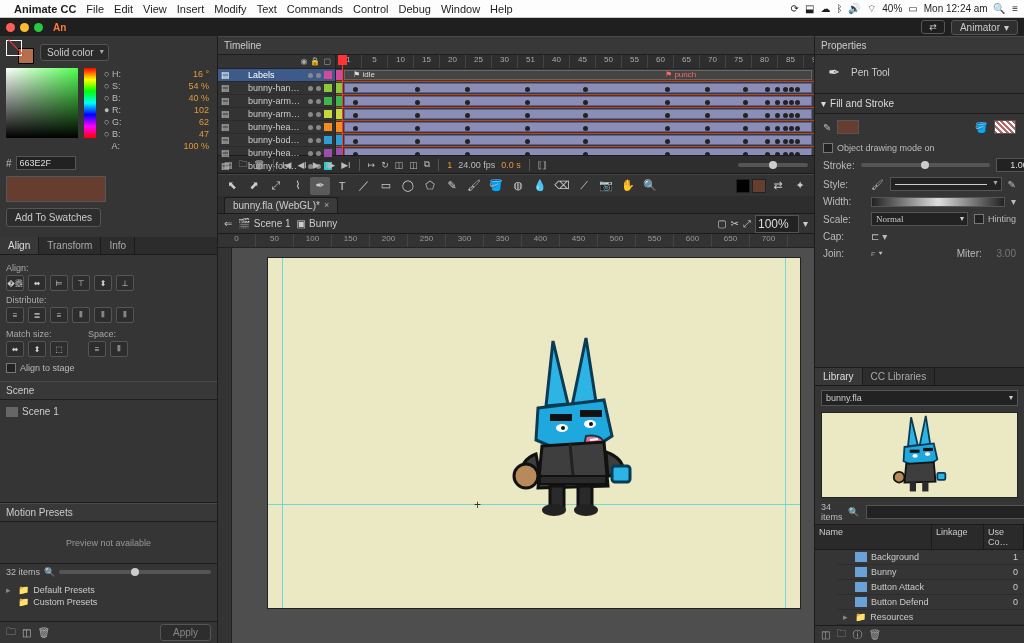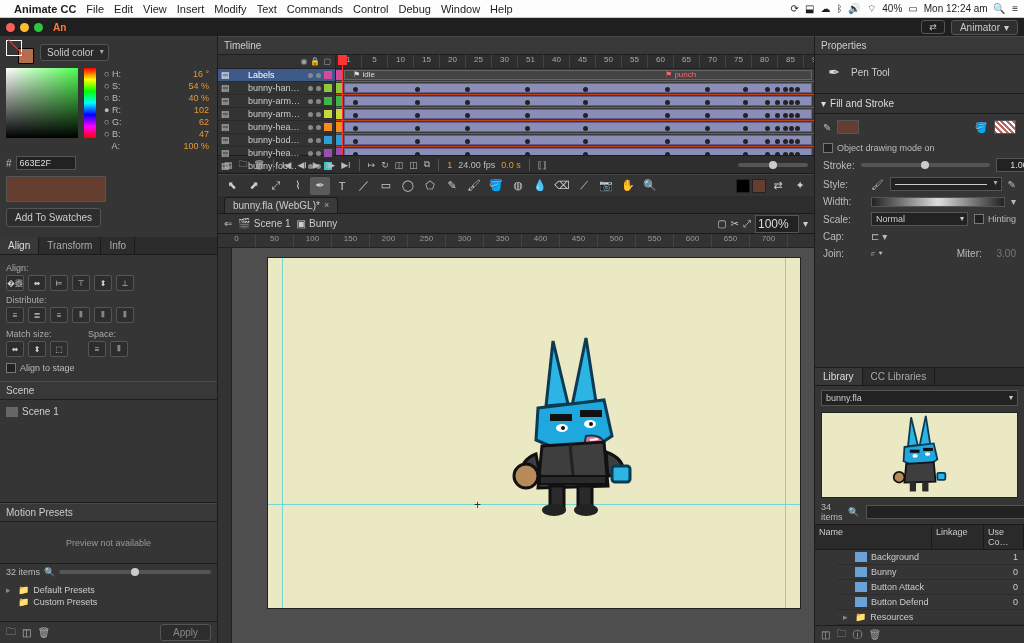--- a/index.html
+++ b/index.html
@@ -135,21 +135,21 @@
   .sect-head{display:flex;align-items:center;gap:4px;font-size:10px;color:#ddd;padding:4px 6px;border-top:1px solid #1c1c1c;border-bottom:1px solid #1c1c1c;background:#333;}
   .fs-body{padding:6px 8px;display:flex;flex-direction:column;gap:5px;}
   .fs-row{display:flex;align-items:center;gap:6px;font-size:10px;color:#bbb;}
   .fs-row .lbl{width:42px;}
   .mini-chip{width:22px;height:14px;border:1px solid #555;}
   .stroke-input{width:36px;background:#222;border:1px solid #555;color:#ddd;font-size:9px;padding:1px 3px;text-align:right;}
   .style-select{flex:1;height:14px;background:#222;border:1px solid #555;position:relative;}
   .style-select::after{content:"▾";position:absolute;right:3px;top:0;font-size:8px;color:#aaa;}
   .style-line{position:absolute;left:4px;right:14px;top:6px;height:1px;background:#ccc;}
   .width-bar{flex:1;height:10px;background:linear-gradient(to right,#222 0%,#ddd 50%,#222 100%);border:1px solid #555;}
-  .scale-select{flex:1;background:#222;border:1px solid #555;color:#ccc;font-size:9px;padding:1px 4px;position:relative;}
+  .scale-select{flex:1;background:#222;border:1px solid #555;color:#ccc;font-size:9px;padding:1px 4px;position:relative;font-family:Liberation Serif, serif;}
   .scale-select::after{content:"▾";position:absolute;right:3px;top:1px;font-size:8px;}
 
   .lib-panel{margin-top:auto;background:#353535;border-top:1px solid #1c1c1c;display:flex;flex-direction:column;flex:0 0 250px;}
   .lib-select{margin:4px 6px;background:#222;border:1px solid #555;color:#ccc;font-size:9px;padding:2px 4px;position:relative;}
   .lib-select::after{content:"▾";position:absolute;right:4px;top:2px;font-size:8px;}
   .lib-preview{height:86px;margin:2px 6px;background:#ebe8c4;border:1px solid #222;position:relative;display:flex;align-items:center;justify-content:center;}
   .lib-preview .bunny-sm{width:70px;height:80px;}
   .lib-count{padding:2px 6px;font-size:9px;color:#bbb;display:flex;align-items:center;gap:6px;}
   .lib-count input{flex:1;background:#222;border:1px solid #555;height:14px;}
   .lib-head{display:flex;background:#2a2a2a;font-size:9px;color:#ccc;border-top:1px solid #1a1a1a;border-bottom:1px solid #1a1a1a;}

